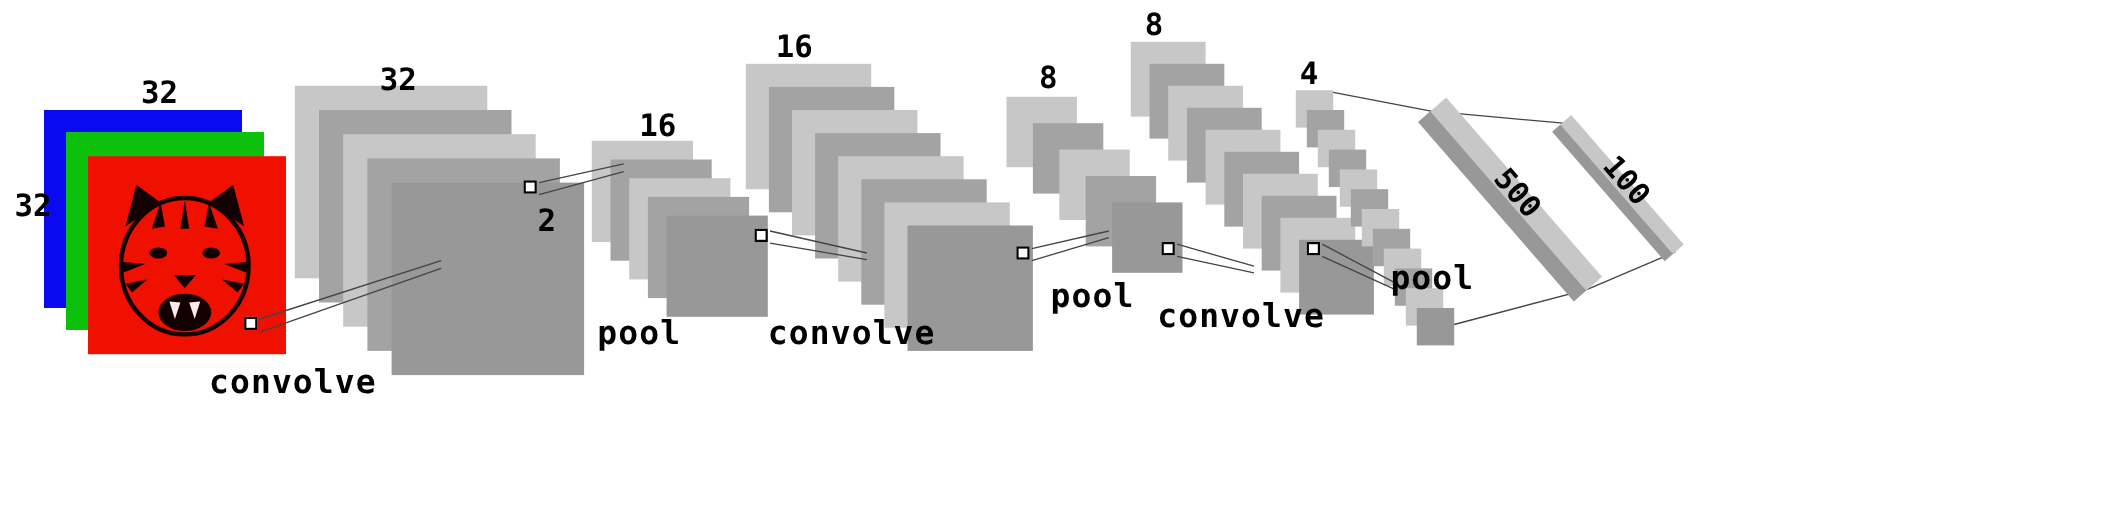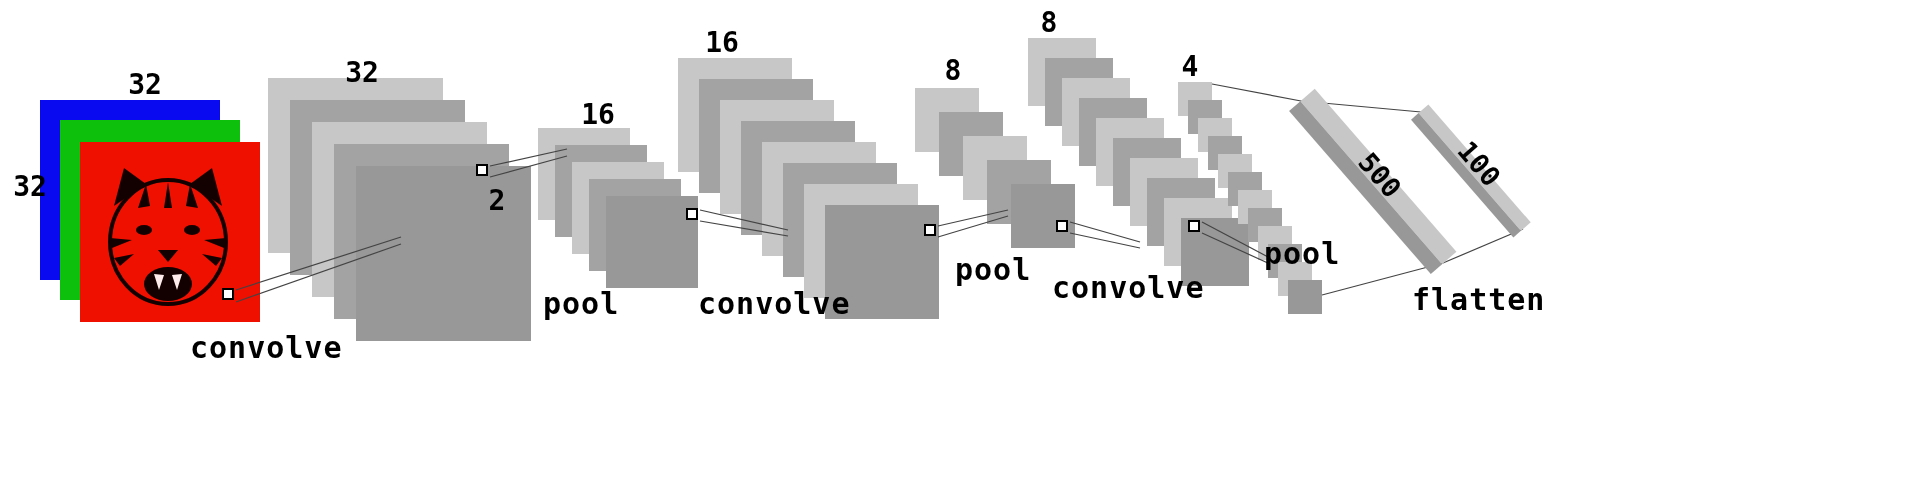--- a/index.html
+++ b/index.html
@@ -166,15 +166,14 @@
   <div class="num" style="left:953px;top:54px">8</div>
   <div class="num" style="left:1049px;top:6px">8</div>
   <div class="num" style="left:1190px;top:50px">4</div>
 
   <div class="op" style="left:190px;top:330px">convolve</div>
   <div class="op" style="left:543px;top:286px">pool</div>
   <div class="op" style="left:698px;top:286px">convolve</div>
   <div class="op" style="left:955px;top:252px">pool</div>
   <div class="op" style="left:1052px;top:270px">convolve</div>
   <div class="op" style="left:1264px;top:236px">pool</div>
-  <div class="op" style="left:1412px;top:282px">flatten</div>
 
 </div>
 
 </body></html>

